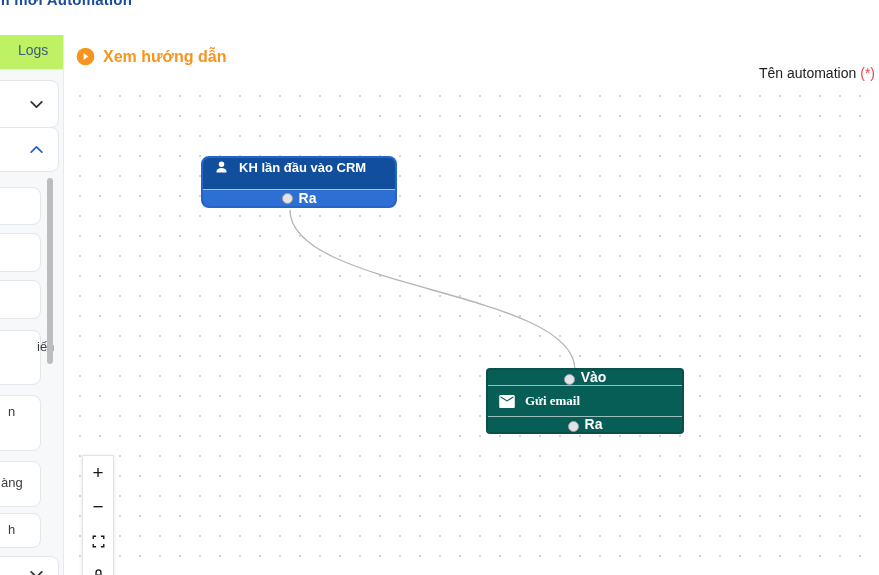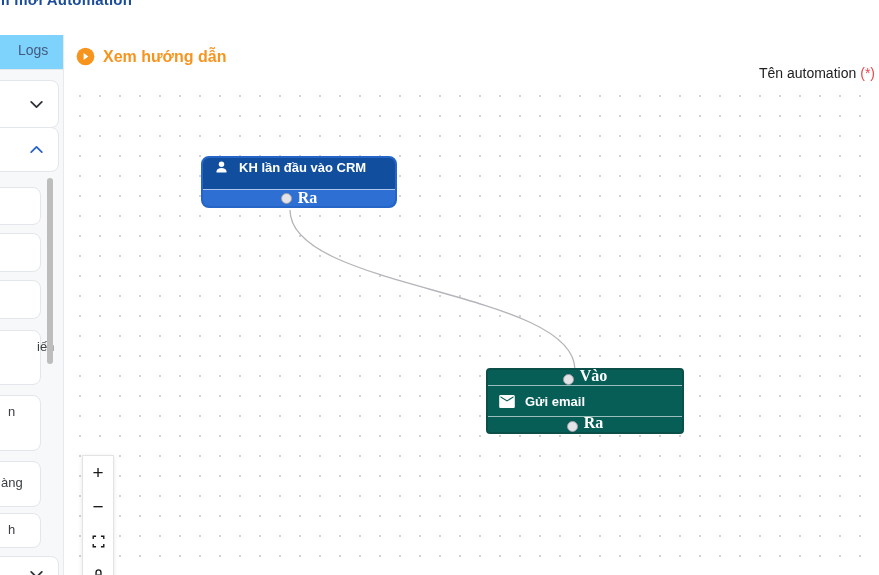--- a/index.html
+++ b/index.html
@@ -12,21 +12,21 @@
 
   
   .page-title{
     left:-31px;top:-9px;font-size:15px;font-weight:700;color:#1b4c9b;
     white-space:nowrap;letter-spacing:.2px;
   }
 
   
   .left-col{left:0;top:35px;width:63px;height:540px;background:#f7f8fa;
     border-right:1px solid #e7e9ed;overflow:hidden;}
-  .tab-row{position:absolute;left:0;top:0;width:63px;height:34px;background:#7dd3fc;
+  .tab-row{position:absolute;left:0;top:0;width:63px;height:34px;background:#bef264;
     border-bottom:1px solid #e7e9ed;}
   .tab-logs{position:absolute;left:18px;top:7px;font-size:14px;color:#44597e;}
   .acc-card{position:absolute;left:-20px;width:77px;background:#fff;
     border:1px solid #e3e6ea;border-radius:8px;}
   .acc-h1{top:45px;height:46px;}
   .acc-h2{top:92px;height:43px;}
   .acc-h3{top:521px;height:60px;}
   .chev{position:absolute;right:13px;width:17px;height:17px;}
   .side-card{position:absolute;left:-20px;width:59px;background:#fff;
     border:1px solid #e3e6ea;border-radius:8px;font-size:13px;color:#3c4043;}
@@ -57,25 +57,25 @@
   .node-blue{left:137px;top:78px;width:196px;height:52px;background:#114f9e;
     border:2px solid #2565c7;border-radius:8px;gap:12px;}
   .node-blue .n-body{flex:1;display:flex;align-items:center;gap:10px;padding-left:11px;}
   .node-blue .n-footer{height:16px;background:#2e6fd3;border-top:1px solid rgba(255,255,255,.6);
     border-radius:0 0 6px 6px;display:flex;align-items:center;justify-content:center;gap:6px;}
   .node-teal{left:422px;top:290px;width:198px;height:66px;background:#075e57;
     border:2px solid #0b4f49;border-radius:4px;}
   .node-teal .n-strip{height:15px;display:flex;align-items:flex-end;justify-content:center;gap:6px;}
   .node-teal .strip-top{border-bottom:1px solid rgba(255,255,255,.6);}
   .node-teal .strip-bottom{border-top:1px solid rgba(255,255,255,.6);}
-  .node-teal .n-body{flex:1;display:flex;align-items:center;gap:10px;padding-left:11px;}
+  .node-teal .n-body{flex:1;display:flex;align-items:center;gap:10px;padding-left:11px;font-family:Liberation Serif, serif;}
   .n-title{font-size:13px;font-weight:700;white-space:nowrap;}
   .port{width:11px;height:11px;border-radius:50%;background:#e4e4e8;
     border:1px solid #9e9ea6;box-sizing:border-box;flex:0 0 auto;cursor:crosshair;}
-  .port-label{font-size:16px;font-weight:700;font-family:Liberation Serif, serif;}
+  .port-label{font-size:14px;font-weight:700;}
 
   
   .controls{position:absolute;left:18px;top:377px;width:30px;background:#fff;
     border:1px solid #e3e3e3;box-shadow:0 1px 4px rgba(0,0,0,.1);}
   .ctrl-btn{width:30px;height:34px;display:flex;align-items:center;justify-content:center;
     font-size:19px;color:#1a1a1a;cursor:pointer;background:#fff;border:none;padding:0;}
 </style>
 </head>
 <body>
 

